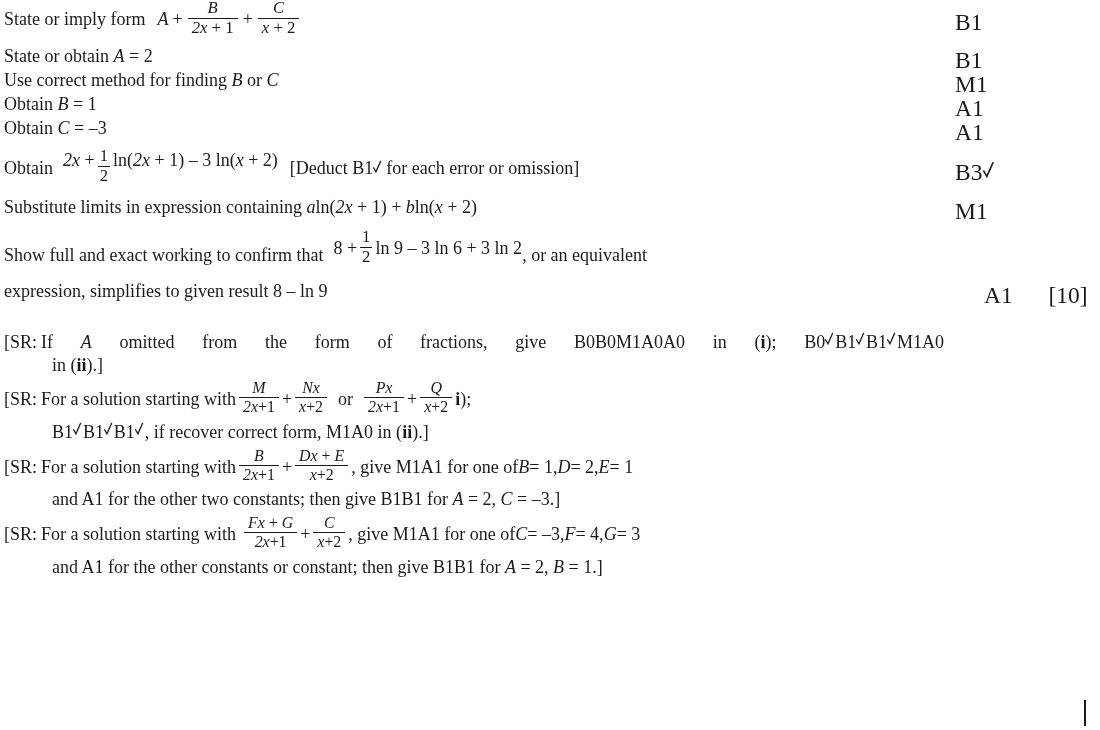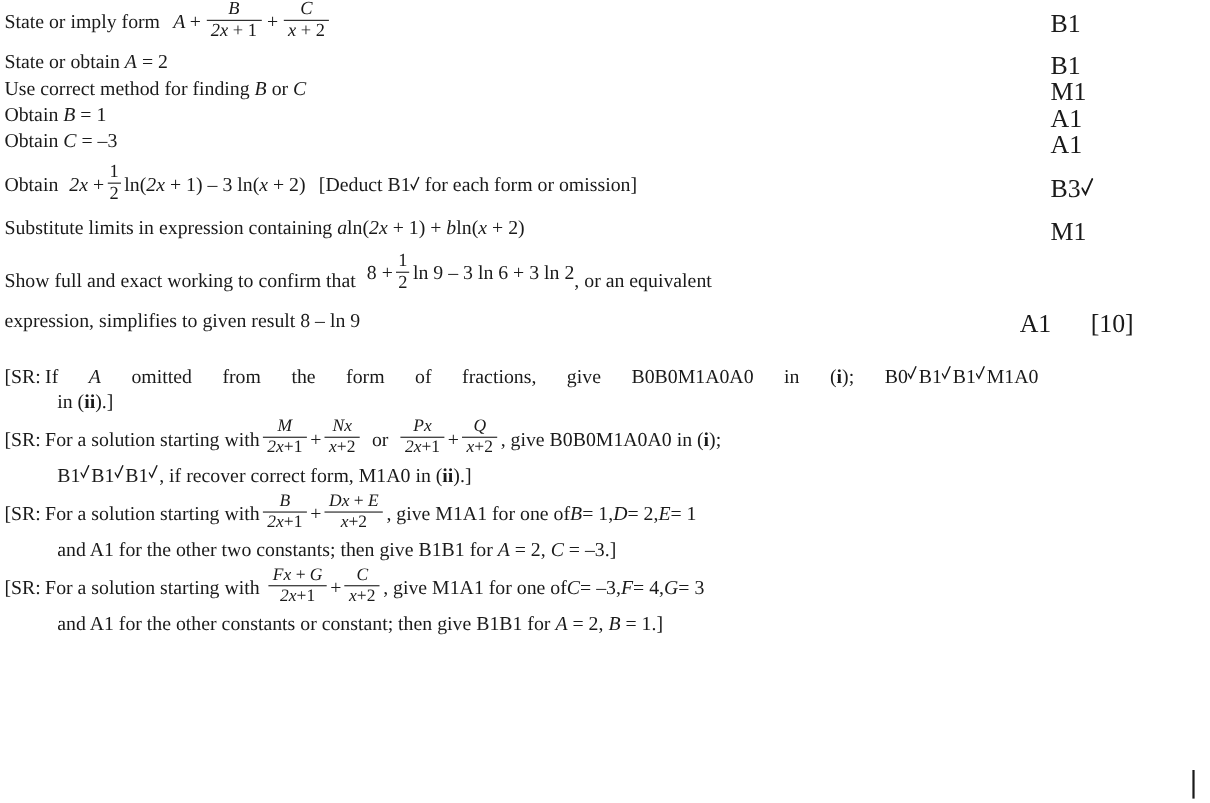--- a/index.html
+++ b/index.html
@@ -167,36 +167,36 @@
   <div class="row" style="margin-top:2px;">
     <div class="desc">
       <span>Obtain </span><span class="m">C</span><span> = –3</span>
     </div>
     <div class="mark">A1</div>
   </div>
 
   <div class="row" style="margin-top:10px;">
     <div class="desc" style="display:flex;align-items:center;">
       <span>Obtain</span>
-      <span style="display:inline-flex;align-items:center;margin-left:10px;">
+      <span style="display:inline-flex;margin-left:10px;">
         <span><span class="m">2x</span> +</span>
         <span class="frac half">
           <span class="num">1</span>
           <span class="den">2</span>
         </span>
         <span>ln(<span class="m">2x</span> + 1) – 3 ln(<span class="m">x</span> + 2)</span>
       </span>
       <span style="margin-left:12px;display:inline-flex;align-items:center;">
         <span>[Deduct B1</span>
         <span class="tick">
           <svg viewBox="0 0 16 22" aria-hidden="true">
               <path d="M1 12 L5 19 L13 1" stroke="#1a1a1a" stroke-width="2.2" fill="none" stroke-linecap="round"></path>
             </svg>
         </span>
-        <span style="margin-left:3px;">for each form or omission]</span>
+        <span style="margin-left:3px;">for each error or omission]</span>
       </span>
     </div>
     <div class="mark" style="top:8px;display:inline-flex;align-items:center;text-align:right;">
       <span>B3</span>
       <span class="tick">
         <svg viewBox="0 0 16 22" aria-hidden="true">
             <path d="M1 12 L5 19 L13 1" stroke="#1a1a1a" stroke-width="2.2" fill="none" stroke-linecap="round"></path>
           </svg>
       </span>
     </div>
@@ -219,21 +219,21 @@
           <span class="den">2</span>
         </span>
         <span>ln 9 – 3 ln 6 + 3 ln 2</span>
       </span>
       <span>, or an equivalent</span>
     </div>
   </div>
 
   <div class="row" style="margin-top:14px;">
     <div class="desc">expression, simplifies to given result 8 – ln 9</div>
-    <div class="mark" style="left:927px;">
+    <div class="mark" style="left:984px;">
       <span>A1</span>
       <span style="display:inline-block;width:24px;"></span>
       <span>[10]</span>
     </div>
   </div>
 
   <div class="sr" style="margin-top:28px;">
     <div class="lead justified" style="display:block;">
       <span>[SR:</span><span style="display:inline-block;width:4px;"></span><span>If </span><span class="m">A</span><span> omitted from the form of fractions, give B0B0M1A0A0 in (</span><b>i</b><span>); B0</span><span class="tick"><svg viewBox="0 0 16 22">
             <path d="M1 12 L5 19 L13 1" stroke="#1a1a1a" stroke-width="2.2" fill="none" stroke-linecap="round"></path>
@@ -265,21 +265,20 @@
       <span style="margin:0 8px;">or</span>
       <span class="frac small">
         <span class="num m">Px</span>
         <span class="den"><span class="m">2x</span>+1</span>
       </span>
       <span>+</span>
       <span class="frac small">
         <span class="num m">Q</span>
         <span class="den"><span class="m">x</span>+2</span>
       </span>
-      <span>, give B0B0M1A0A0 in (</span>
         <b>i</b>
         <span>);</span>
     </div>
     <div class="cont" style="margin-top:4px;">
       <span>B1</span><span class="tick"><svg viewBox="0 0 16 22">
             <path d="M1 12 L5 19 L13 1" stroke="#1a1a1a" stroke-width="2.2" fill="none" stroke-linecap="round"></path>
           </svg></span><span>B1</span><span class="tick"><svg viewBox="0 0 16 22">
             <path d="M1 12 L5 19 L13 1" stroke="#1a1a1a" stroke-width="2.2" fill="none" stroke-linecap="round"></path>
           </svg></span><span>B1</span><span class="tick"><svg viewBox="0 0 16 22">
             <path d="M1 12 L5 19 L13 1" stroke="#1a1a1a" stroke-width="2.2" fill="none" stroke-linecap="round"></path>

